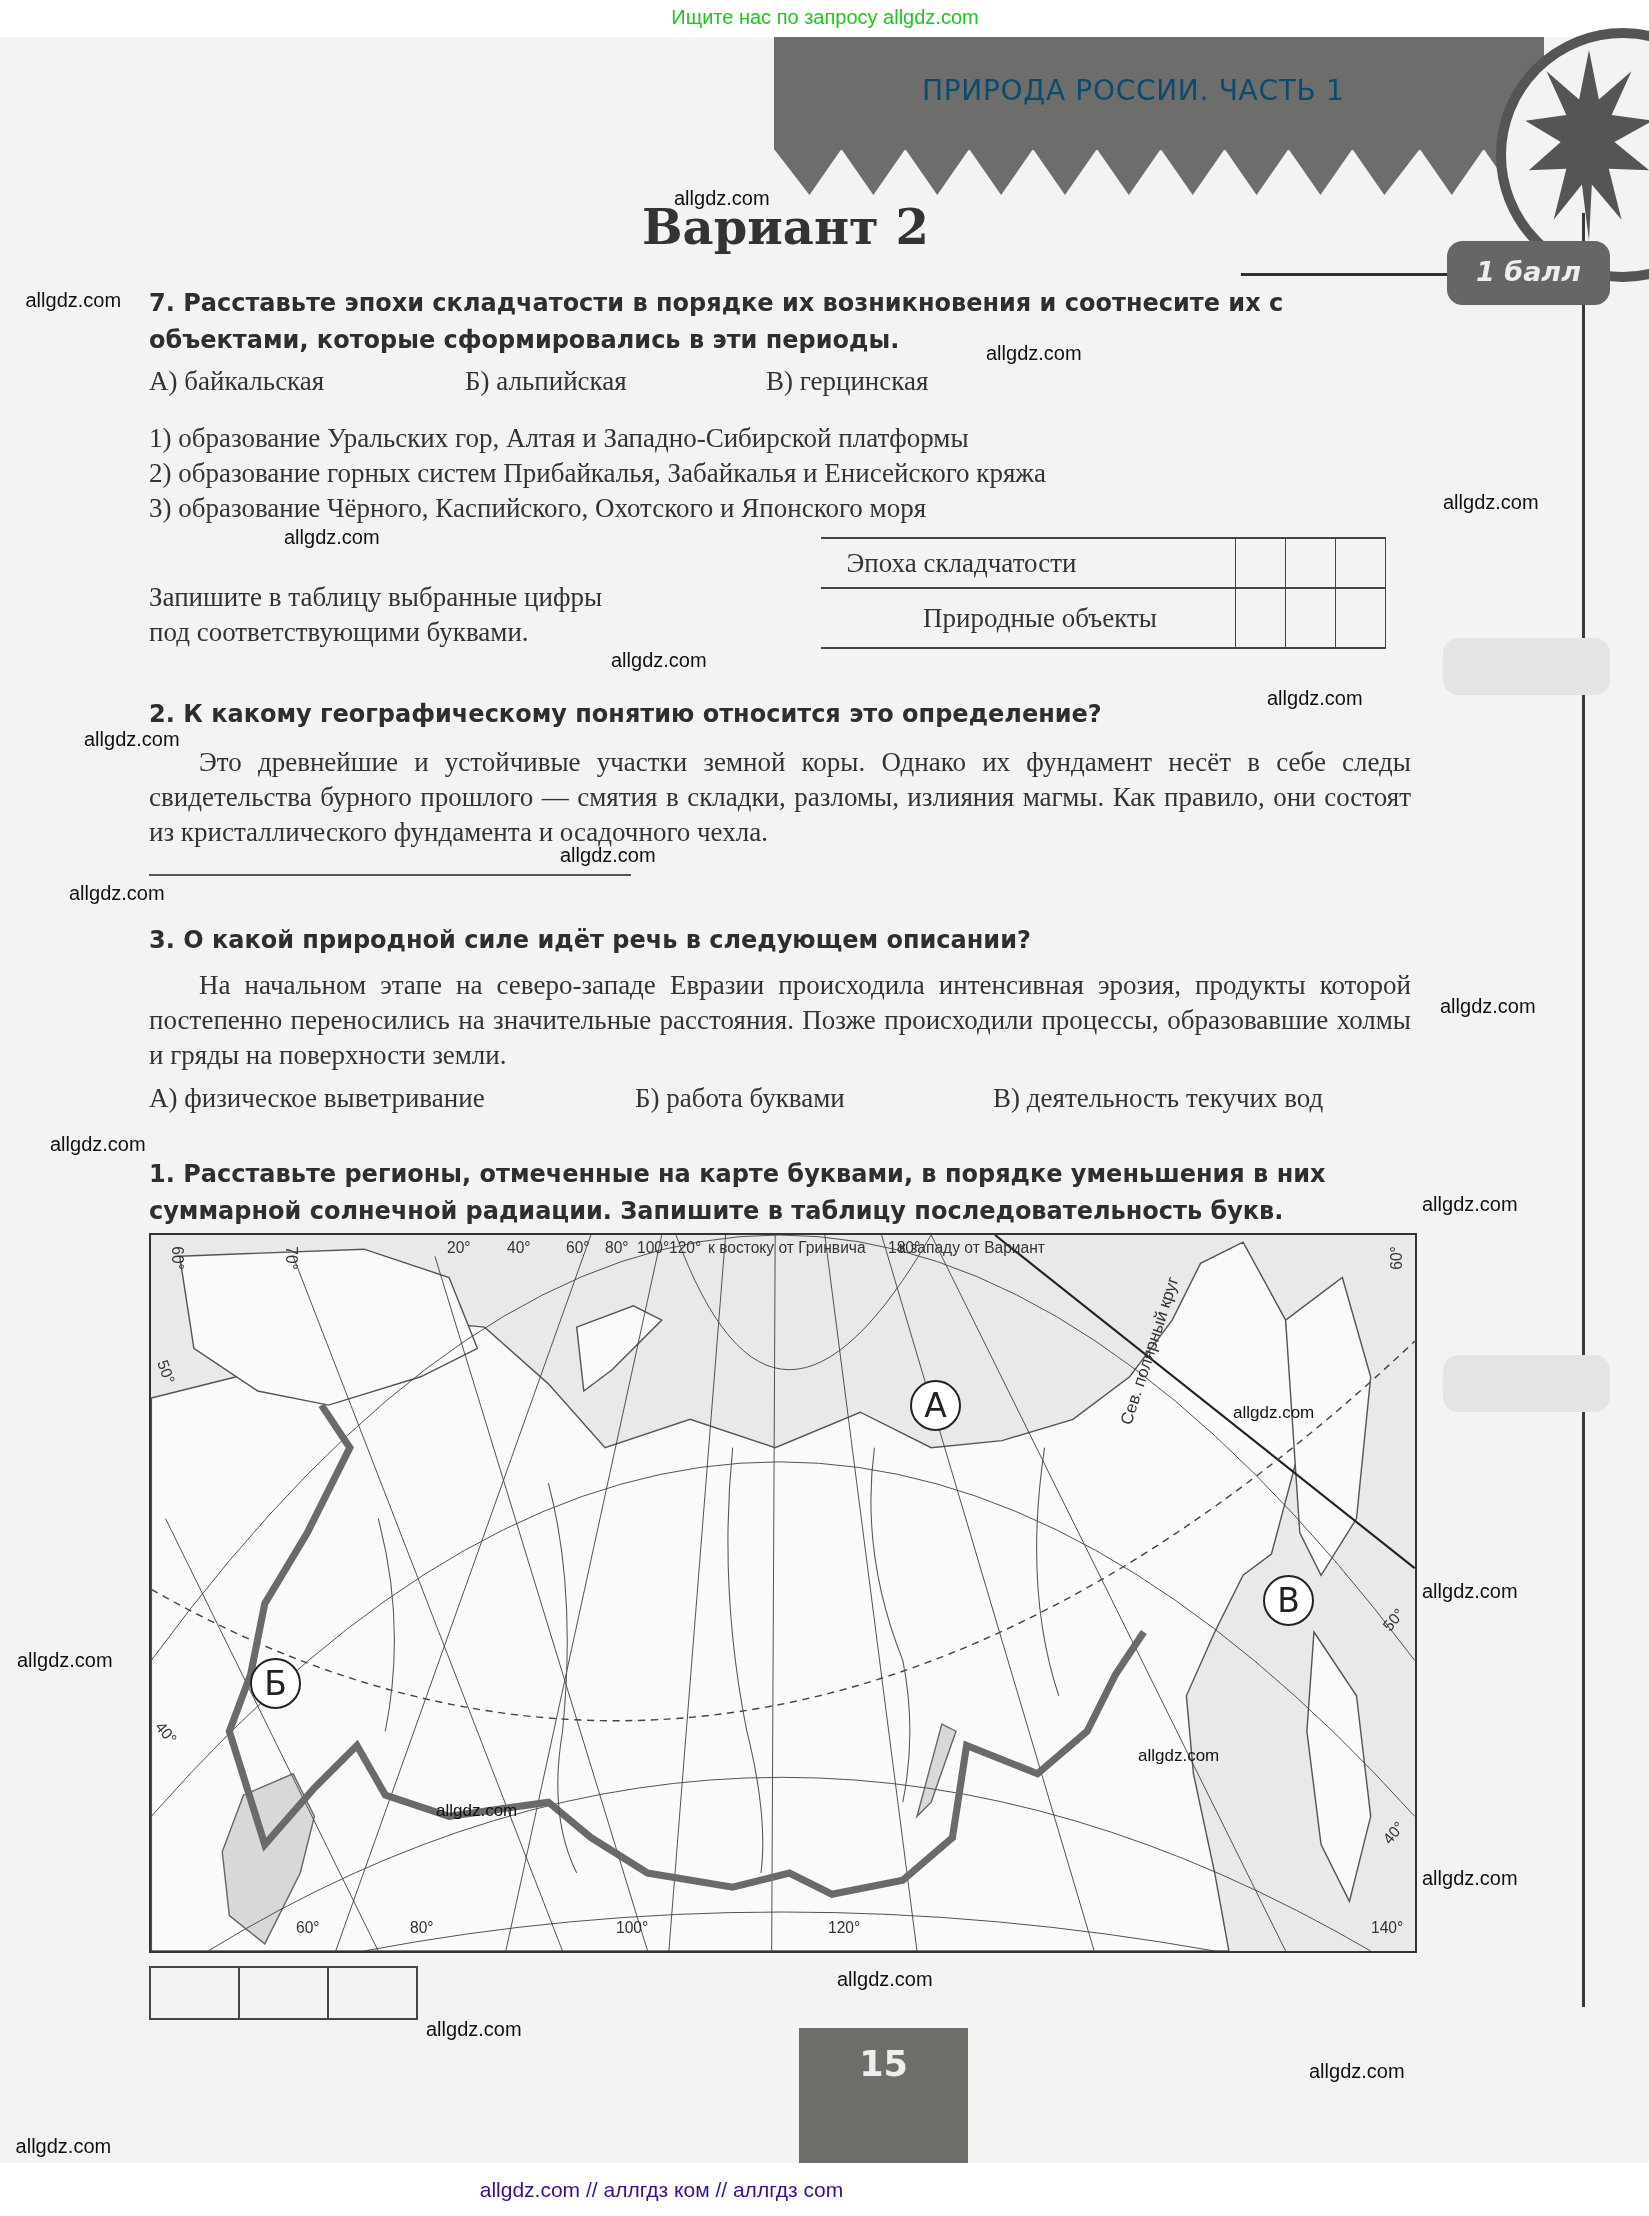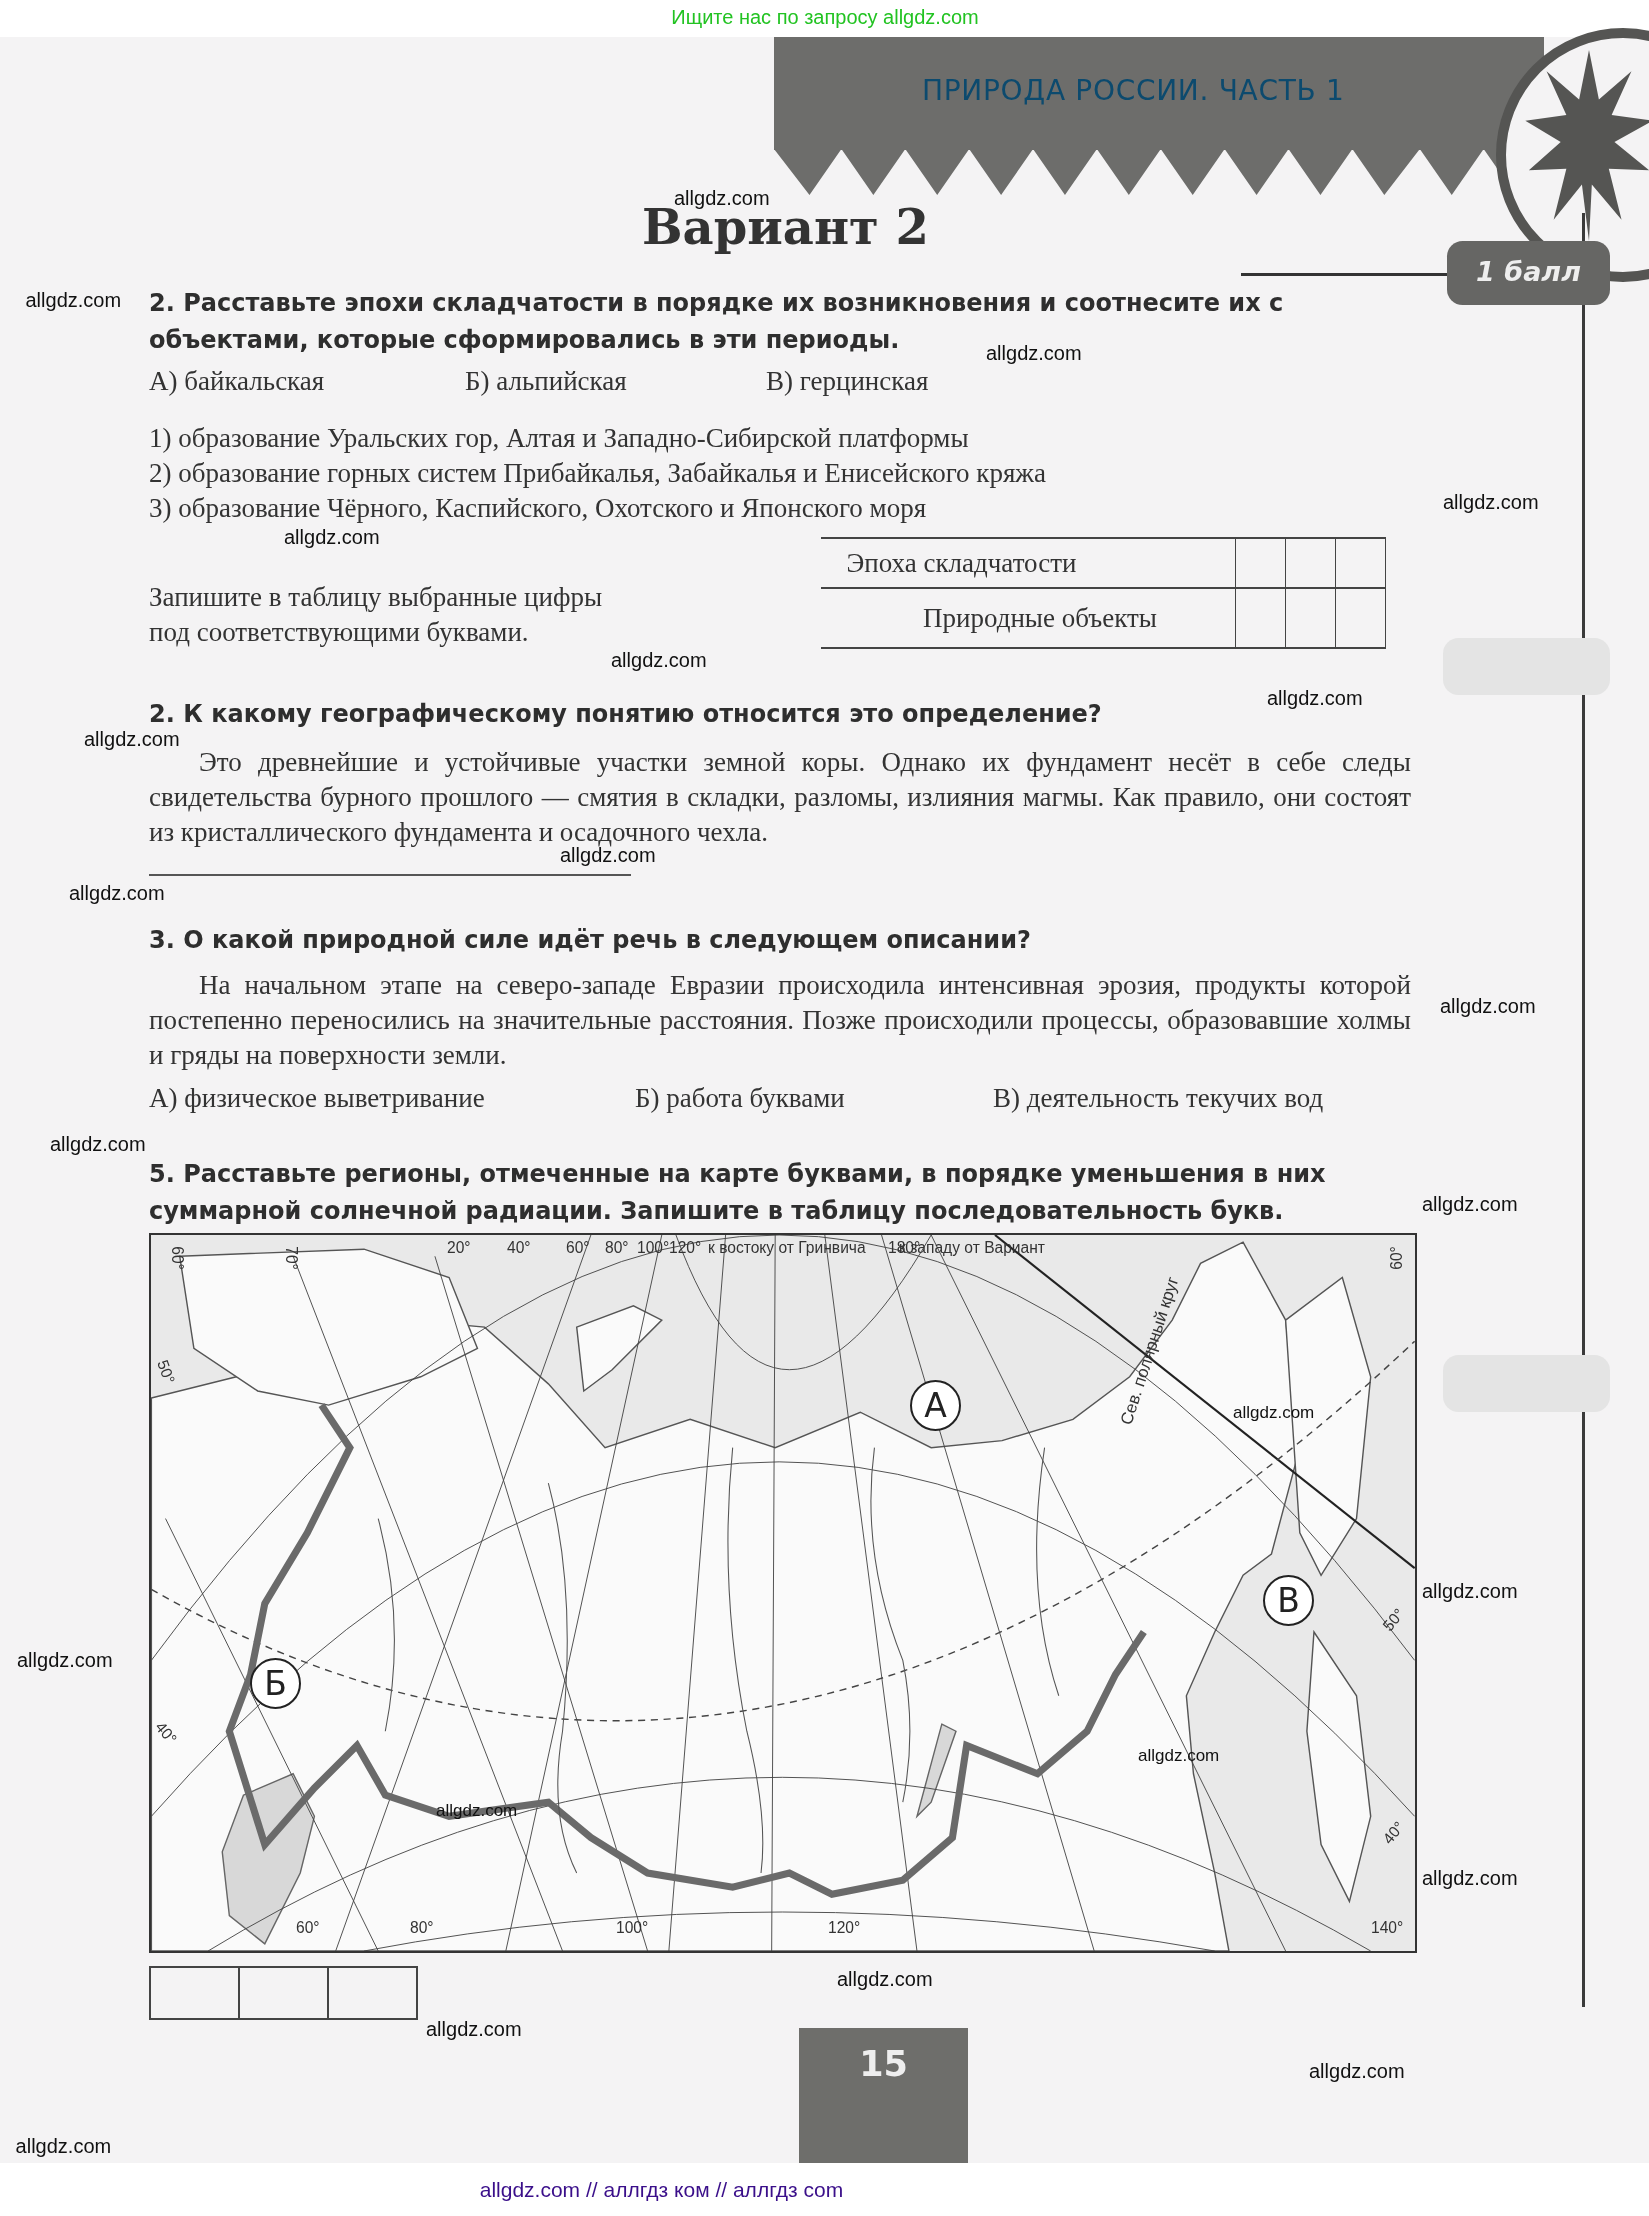--- a/index.html
+++ b/index.html
@@ -70,21 +70,21 @@
   <polygon fill="#555553" points="90,0 104,70 150,30 122,92 180,100 126,130 175,170 118,168 136,240 94,190 90,270 80,190 40,240 58,168 5,170 50,130 0,100 58,92 30,30 76,70"></polygon>
 </svg>
 <div class="margin-line"></div>
 <div class="score-line"></div>
 <div class="score-badge">1 балл</div>
 <div class="ghost-badge" style="top:638px;"></div>
 <div class="ghost-badge" style="top:1355px;"></div>
 
 <div class="variant-title">Вариант 2</div>
 
-<div class="q-head" style="top:285px;">2.  Расставьте эпохи складчатости в порядке их возникновения и соотнесите их с объектами, которые сформировались в эти периоды.</div>
+<div class="q-head" style="top:285px;">7.  Расставьте эпохи складчатости в порядке их возникновения и соотнесите их с объектами, которые сформировались в эти периоды.</div>
 <div class="opt-row" style="top:366px;">
   <span style="width:316px">А) байкальская</span>
   <span style="width:301px">Б) альпийская</span>
   <span>В) герцинская</span>
 </div>
 <div class="txt" style="top:421px;">1)  образование Уральских гор, Алтая и Западно-Сибирской платформы</div>
 <div class="txt" style="top:456px;">2)  образование горных систем Прибайкалья, Забайкалья и Енисейского кряжа</div>
 <div class="txt" style="top:491px;">3)  образование Чёрного, Каспийского, Охотского и Японского моря</div>
 <div class="txt" style="top:580px; width:468px;">Запишите в таблицу выбранные цифры под соответствующими буквами.</div>
 
@@ -110,21 +110,21 @@
 <div class="answer-line"></div>
 
 <div class="q-head" style="top:922px;">3.  О какой природной силе идёт речь в следующем описании?</div>
 <div class="txt justify" style="top:968px; text-indent:50px;">На начальном этапе на северо-западе Евразии происходила интенсивная эрозия, продукты которой постепенно переносились на значительные расстояния. Позже происходили процессы, образовавшие холмы и гряды на поверхности земли.</div>
 <div class="opt-row" style="top:1083px;">
   <span style="width:486px">А) физическое выветривание</span>
   <span style="width:358px">Б) работа буквами</span>
   <span>В) деятельность текучих вод</span>
 </div>
 
-<div class="q-head" style="top:1156px;">5.  Расставьте регионы, отмеченные на карте буквами, в порядке уменьшения в них суммарной солнечной радиации. Запишите в таблицу последовательность букв.</div>
+<div class="q-head" style="top:1156px;">1.  Расставьте регионы, отмеченные на карте буквами, в порядке уменьшения в них суммарной солнечной радиации. Запишите в таблицу последовательность букв.</div>
 
 <div class="map">
   <svg width="1264" height="716" viewBox="0 0 1782 1010">
 
     <path d="M0,230 L120,200 L260,150 L360,120 L470,130 L560,210 L640,300 L760,260 L880,300 L1000,250 L1100,300 L1200,290 L1300,260 L1380,200 L1440,120 L1480,40 L1540,10 L1600,120 L1620,300 L1580,450 L1540,480 L1500,560 L1460,650 L1470,760 L1500,900 L1520,1010 L0,1010 Z" fill="#fafafa" stroke="#555" stroke-width="2"></path>
     <path d="M40,30 L300,20 L420,60 L460,160 L380,200 L250,240 L150,220 L60,160 Z" fill="#fafafa" stroke="#555" stroke-width="2"></path>
     <path d="M600,130 L680,100 L720,120 L650,190 L610,220 Z" fill="#fafafa" stroke="#555" stroke-width="2"></path>
     <path d="M1600,120 L1680,60 L1720,200 L1700,400 L1650,480 L1620,420 Z" fill="#fafafa" stroke="#555" stroke-width="2"></path>
     <path d="M1640,560 L1700,650 L1720,820 L1690,940 L1650,860 L1630,700 Z" fill="#fafafa" stroke="#555" stroke-width="2"></path>
 

